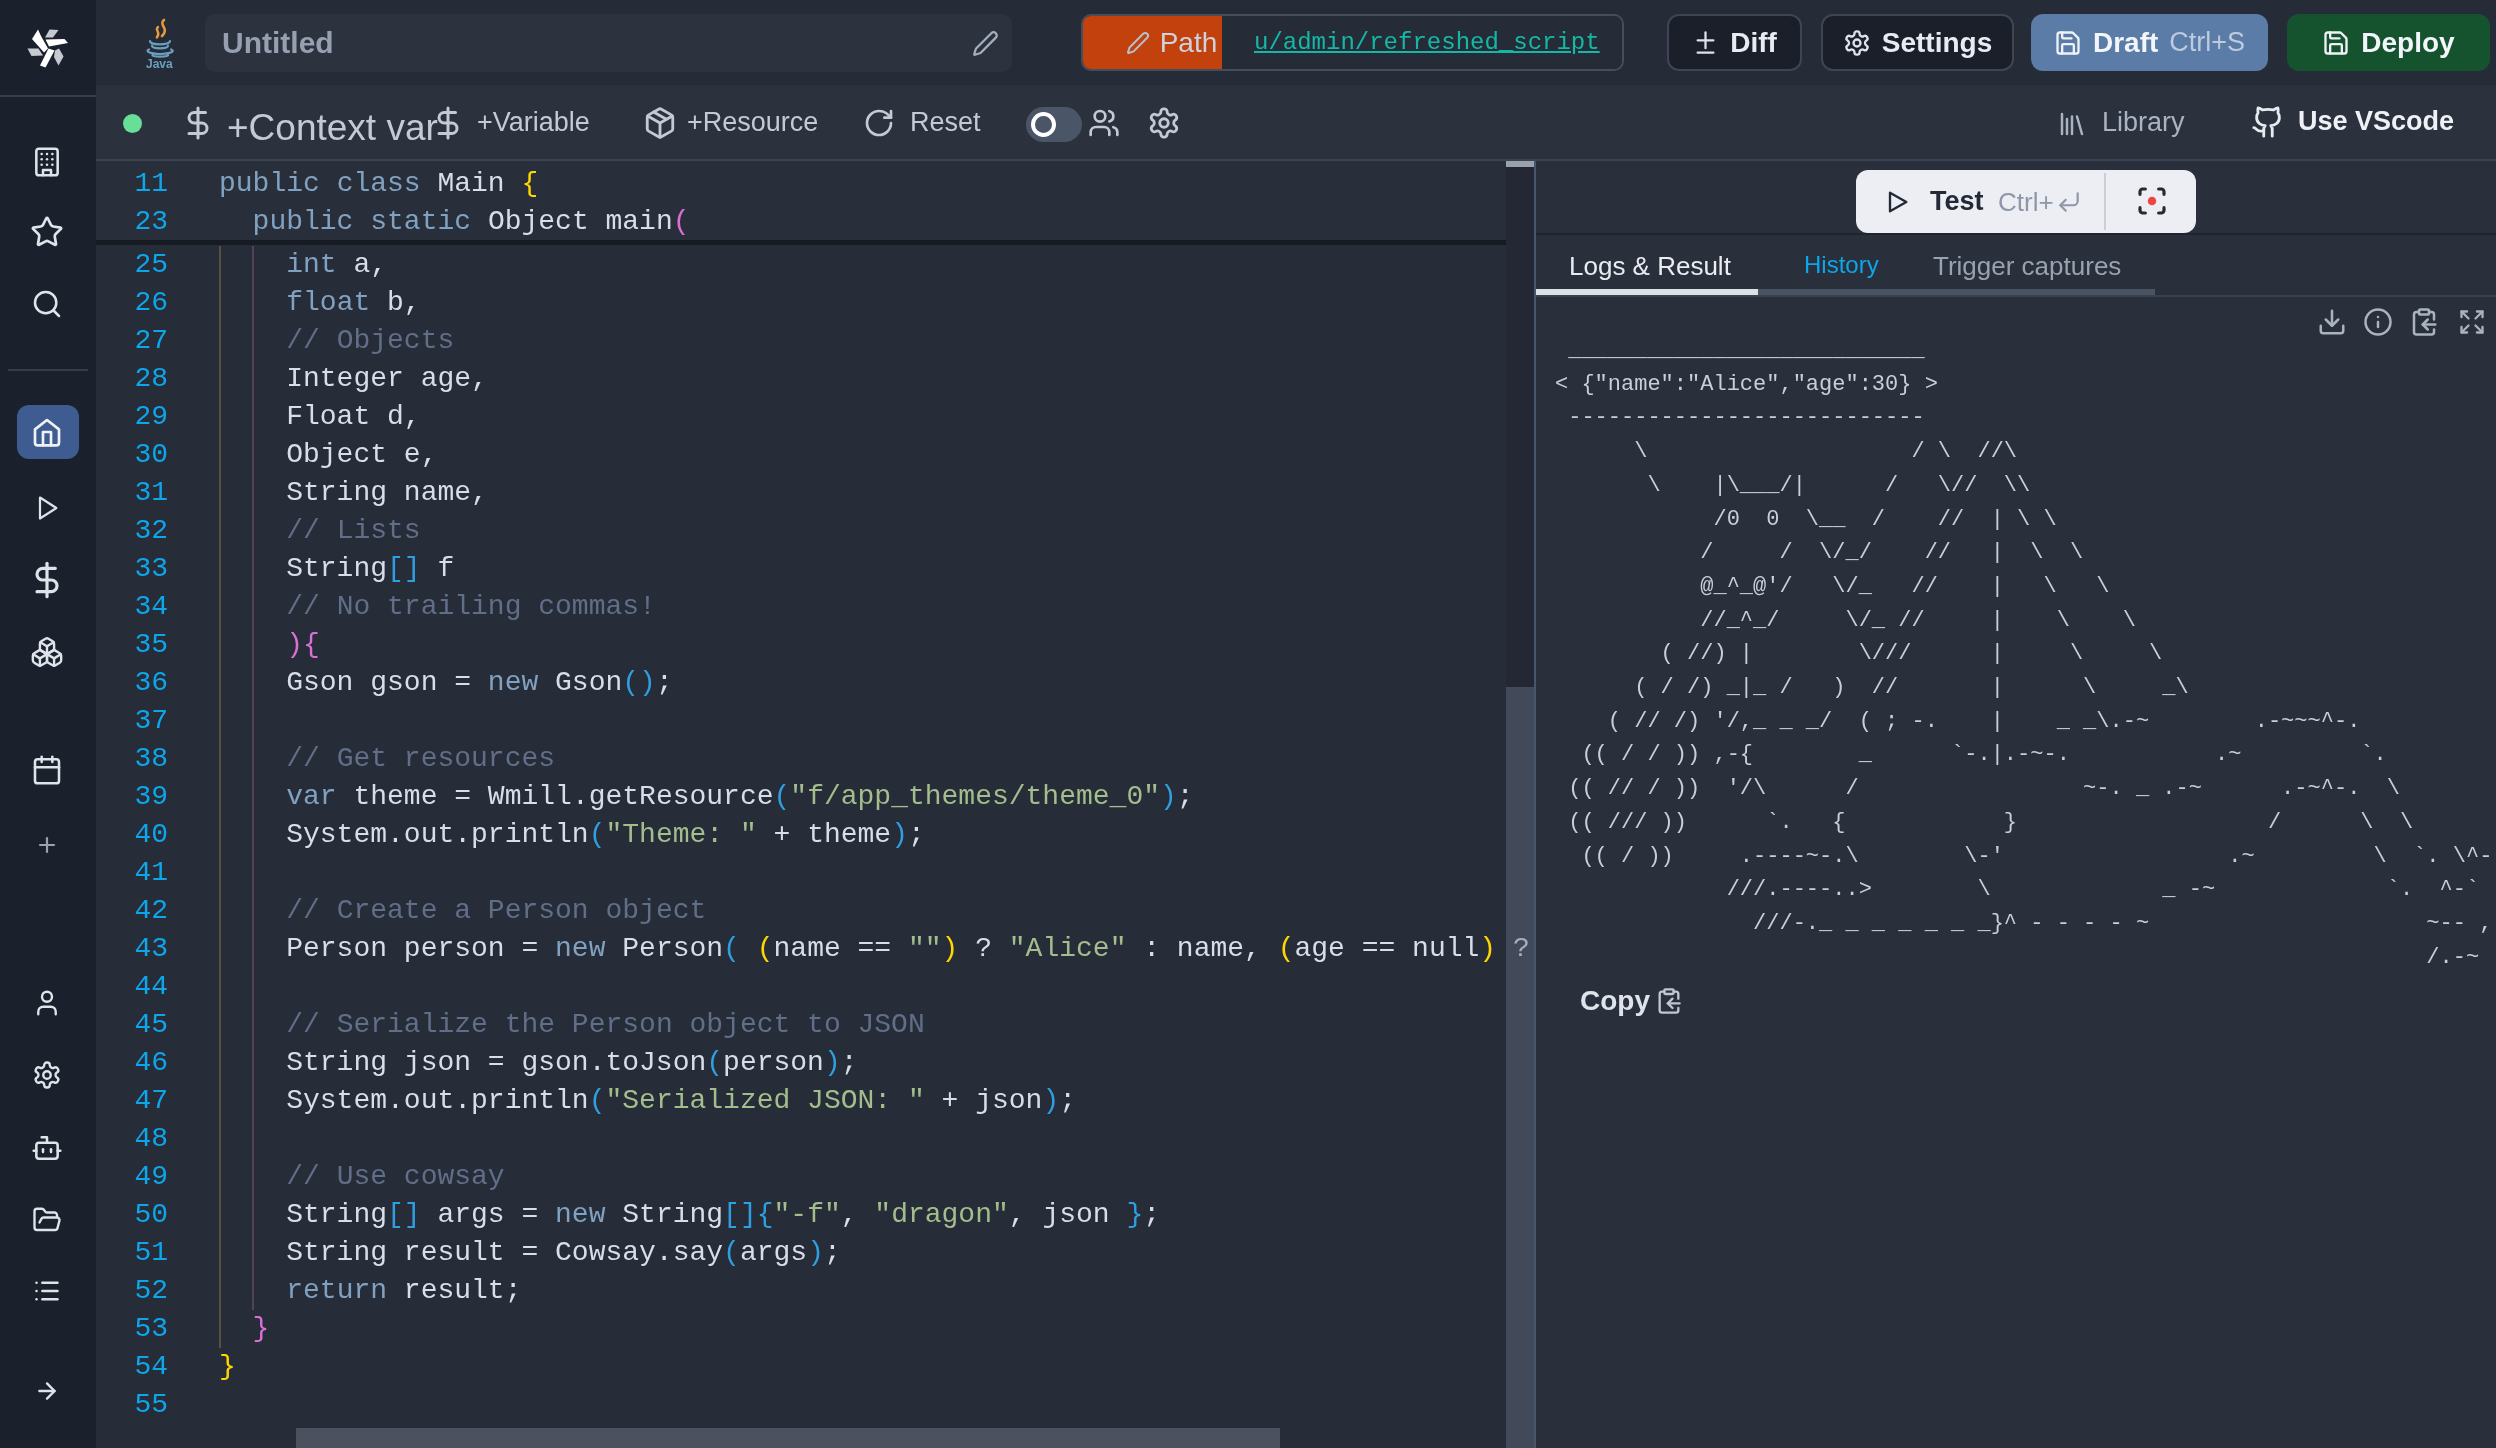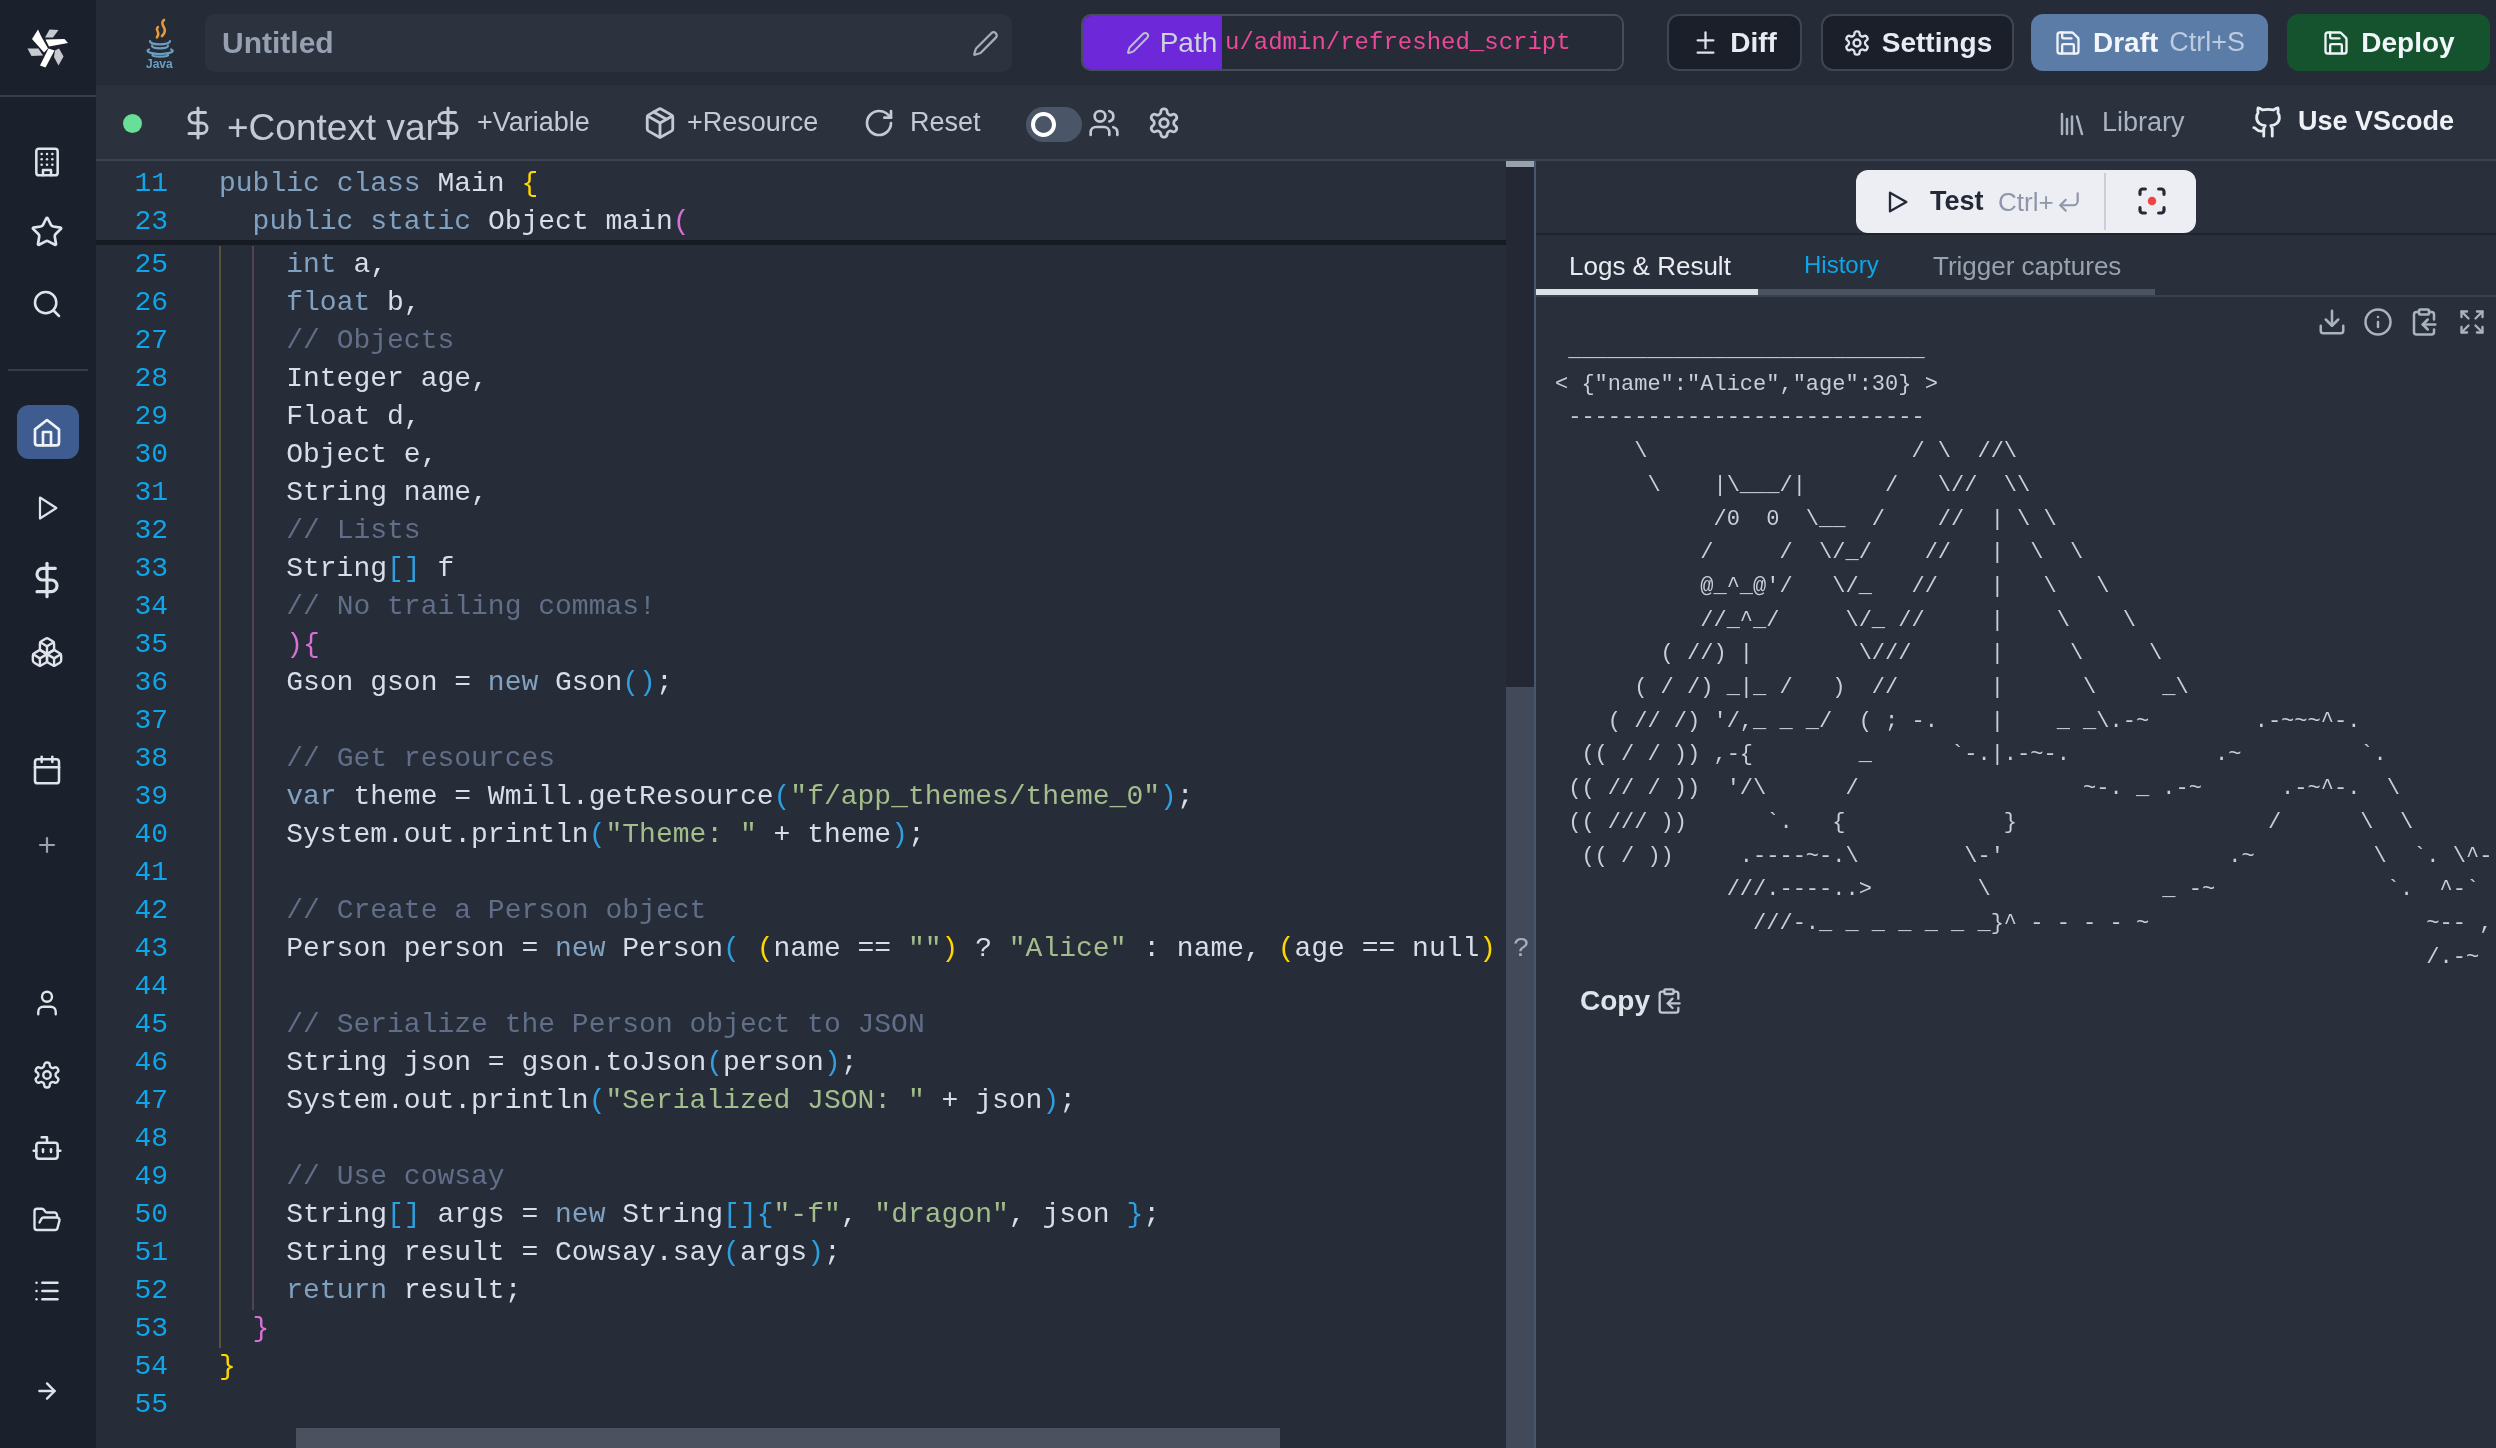--- a/index.html
+++ b/index.html
@@ -126,28 +126,28 @@
     <text x="6" y="50" font-family="Liberation Sans" font-size="12" font-weight="bold" fill="#6a9fc0">Java</text>
   </svg>
   <div class="abs" style="left:109px;top:14px;width:807px;height:58px;background:#2c323e;border-radius:10px;">
     <span class="abs" style="left:17px;top:12px;font-size:30px;font-weight:600;color:#96a0b0;">Untitled</span>
     <svg style="position:absolute;left:767px;top:16px;" width="27" height="27" viewBox="0 0 24 24" fill="none" stroke="#a6afbe" stroke-width="2" stroke-linecap="round" stroke-linejoin="round">
         <path d="M21.174 6.812a1 1 0 0 0-3.986-3.987L3.842 16.174a2 2 0 0 0-.5.83l-1.321 4.352a.5.5 0 0 0 .623.622l4.353-1.32a2 2 0 0 0 .83-.497z"></path>
       </svg>
   </div>
 
   <div class="abs" style="left:985px;top:14px;width:543px;height:57px;border:2px solid #454e5e;border-radius:10px;overflow:hidden;display:flex;">
-    <div style="width:139px;height:100%;background:#6d28d9;display:flex;align-items:center;justify-content:center;gap:10px;padding-left:38px;">
+    <div style="width:139px;height:100%;background:#c2410c;display:flex;align-items:center;justify-content:center;gap:10px;padding-left:38px;">
       <svg style="" width="24" height="24" viewBox="0 0 24 24" fill="none" stroke="#b7bfcb" stroke-width="2" stroke-linecap="round" stroke-linejoin="round">
           <path d="M21.174 6.812a1 1 0 0 0-3.986-3.987L3.842 16.174a2 2 0 0 0-.5.83l-1.321 4.352a.5.5 0 0 0 .623.622l4.353-1.32a2 2 0 0 0 .83-.497z"></path>
         </svg>
         <span style="font-size:28px;color:#ccd3de;">Path</span>
     </div>
     <div style="flex:1;height:100%;background:#262c37;display:flex;align-items:center;">
-      <span style="margin-left:3px;font:24px 'Liberation Mono',monospace;color:#ec4899;">u/admin/refreshed_script</span>
+      <span style="margin-left:32px;font:24px 'Liberation Mono',monospace;color:#14b8a6;text-decoration:underline;">u/admin/refreshed_script</span>
     </div>
   </div>
 
   <div class="row" style="left:1571px;top:14px;width:135px;height:57px;background:#1a1f2a;border:2px solid #3e4654;border-radius:12px;justify-content:center;gap:11px;">
     <svg style="" width="27" height="27" viewBox="0 0 24 24" fill="none" stroke="#dde2ea" stroke-width="2" stroke-linecap="round" stroke-linejoin="round">
         <path d="M12 3v14"></path>
         <path d="M5 10h14"></path>
         <path d="M5 21h14"></path>
       </svg>
       <span style="font-size:28px;font-weight:bold;color:#e8ecf2;">Diff</span>

